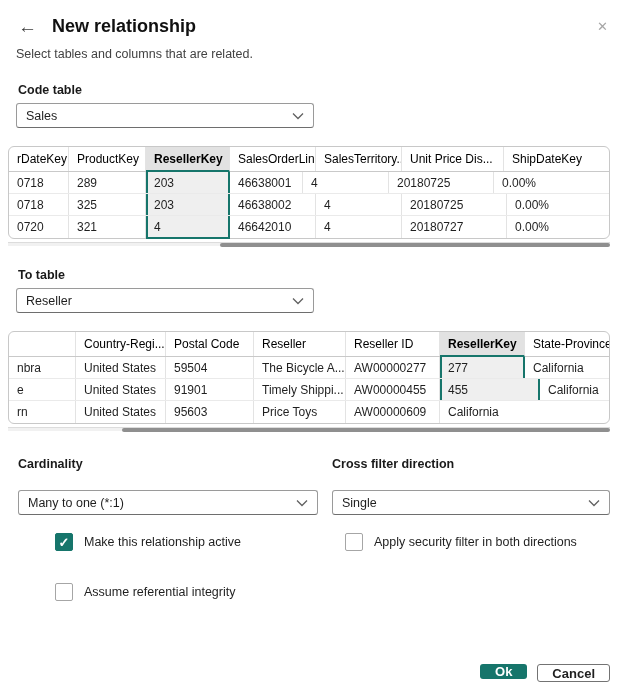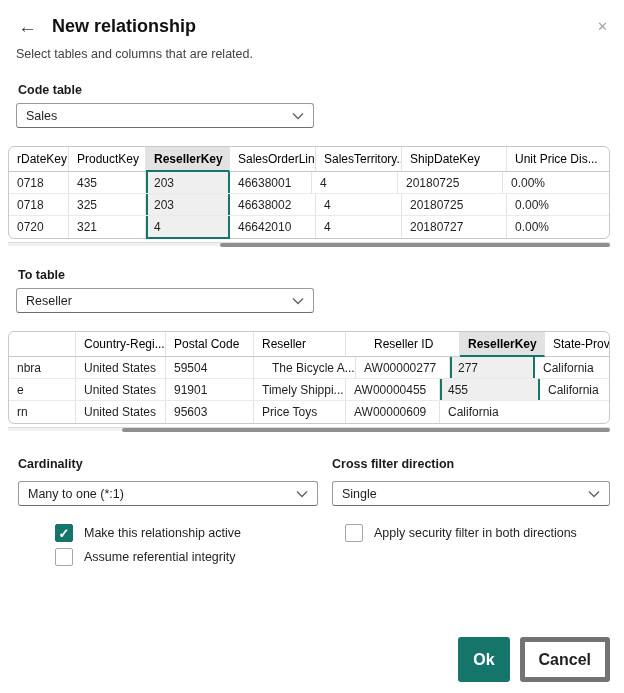--- a/index.html
+++ b/index.html
@@ -38,38 +38,38 @@
   
   .sbar{position:relative;height:4px;margin:3px 8px 0 8px;width:602px;background:#f1f1f1;border-top:1px solid #dcdcdc;}
   .sb-thumb{position:absolute;top:0;height:4px;background:#8f8f8f;border-radius:2px;cursor:pointer;}
   .sb-from{left:212px;width:390px;}
   .sb-to{left:114px;width:488px;}
 
   
   .two-col{display:flex;margin:26px 14px 0 18px;}
   .col-left{width:300px;}
   .col-right{flex:1;margin-left:14px;}
-  .two-col .sec-label{margin:0 0 10px 0;}
+  .two-col .sec-label{margin:0 0 19px 0;}
   .two-col .dropdown{margin:0;width:100%;}
 
   
-  .opts{display:grid;grid-template-columns:290px 1fr;grid-auto-rows:22px;row-gap:2px;margin:16px 14px 0 55px;}
+  .opts{display:grid;grid-template-columns:290px 1fr;grid-auto-rows:22px;row-gap:28px;margin:16px 14px 0 55px;}
   .opt{display:flex;align-items:center;gap:11px;font-size:12.5px;color:#1f1f1f;cursor:pointer;}
   .cb{width:18px;height:18px;border:1px solid #a6a6a6;border-radius:2px;background:#fff;flex:none;
     display:flex;align-items:center;justify-content:center;}
   .cb.checked{background:var(--accent);border-color:var(--accent);}
   .cb.checked::after{content:"\2713";color:#fff;font-size:13px;font-weight:700;line-height:1;}
 
   
   .spacer{flex:1;}
   .footer{display:flex;justify-content:flex-end;gap:10px;padding:0 14px 11px 0;}
-  .btn{height:45px;border-radius:3px;font-size:16px;font-weight:600;display:flex;align-items:center;
+  .btn{height:15px;border-radius:3px;font-size:13px;font-weight:600;display:flex;align-items:center;
     justify-content:center;cursor:pointer;}
   .btn-ok{background:var(--accent);color:#fff;padding:0 15px;}
-  .btn-cancel{background:#fff;color:#1f1f1f;border:5px solid #737373;padding:8px 14px;}
+  .btn-cancel{background:#fff;color:#1f1f1f;border:1px solid #737373;padding:8px 14px;}
 </style>
 </head>
 <body>
 
 <div class="dialog">
 
   <div class="hdr">
     <span class="back">←</span>
     <span class="title">New relationship</span>
     <span class="close">✕</span>
@@ -86,28 +86,28 @@
     </span>
   </div>
 
   <div class="grid">
       <div class="g-row g-head">
         <div class="g-cell" style="width: 60px;">rDateKey</div>
         <div class="g-cell" style="width: 77px;">ProductKey</div>
         <div class="g-cell sel-h" style="width: 84px;">ResellerKey</div>
         <div class="g-cell" style="width: 86px;">SalesOrderLin...</div>
         <div class="g-cell" style="width: 86px;">SalesTerritory...</div>
+        <div class="g-cell" style="width: 104px; flex: 1 1 0%;">Unit Price Dis...</div>
         <div class="g-cell" style="width: 105px;">ShipDateKey</div>
-        <div class="g-cell" style="width: 104px; flex: 1 1 0%;">Unit Price Dis...</div>
       </div>
       <div class="g-row">
         <div class="g-cell" style="width: 60px;">0718</div>
-        <div class="g-cell" style="width: 77px;">435</div>
+        <div class="g-cell" style="width: 77px;">289</div>
         <div class="g-cell sel-c" style="width: 84px;">203</div>
-        <div class="g-cell" style="width: 82px;">46638001</div>
+        <div class="g-cell" style="width: 73px;">46638001</div>
         <div class="g-cell" style="width: 86px;">4</div>
         <div class="g-cell" style="width: 105px;">20180725</div>
         <div class="g-cell" style="width: 104px; flex: 1 1 0%;">0.00%</div>
       </div>
       <div class="g-row">
         <div class="g-cell" style="width: 60px;">0718</div>
         <div class="g-cell" style="width: 77px;">325</div>
         <div class="g-cell sel-c" style="width: 84px;">203</div>
         <div class="g-cell" style="width: 86px;">46638002</div>
         <div class="g-cell" style="width: 86px;">4</div>
@@ -137,29 +137,29 @@
         </svg>
     </span>
   </div>
 
   <div class="grid">
       <div class="g-row g-head">
         <div class="g-cell" style="width: 67px;"></div>
         <div class="g-cell" style="width: 90px;">Country-Regi...</div>
         <div class="g-cell" style="width: 88px;">Postal Code</div>
         <div class="g-cell" style="width: 92px;">Reseller</div>
-        <div class="g-cell" style="width: 94px; margin-left: 20px;">Reseller ID</div>
+        <div class="g-cell" style="width: 94px;">Reseller ID</div>
         <div class="g-cell sel-h" style="width: 85px;">ResellerKey</div>
         <div class="g-cell" style="width: 86px; flex: 1 1 0%;">State-Province</div>
       </div>
       <div class="g-row">
         <div class="g-cell" style="width: 67px;">nbra</div>
         <div class="g-cell" style="width: 90px;">United States</div>
         <div class="g-cell" style="width: 88px;">59504</div>
-        <div class="g-cell" style="width: 92px; margin-left: 10px;">The Bicycle A...</div>
+        <div class="g-cell" style="width: 92px;">The Bicycle A...</div>
         <div class="g-cell" style="width: 94px;">AW00000277</div>
         <div class="g-cell sel-c" style="width: 85px;">277</div>
         <div class="g-cell" style="width: 86px; flex: 1 1 0%;">California</div>
       </div>
       <div class="g-row">
         <div class="g-cell" style="width: 67px;">e</div>
         <div class="g-cell" style="width: 90px;">United States</div>
         <div class="g-cell" style="width: 88px;">91901</div>
         <div class="g-cell" style="width: 92px;">Timely Shippi...</div>
         <div class="g-cell" style="width: 94px;">AW00000455</div>

